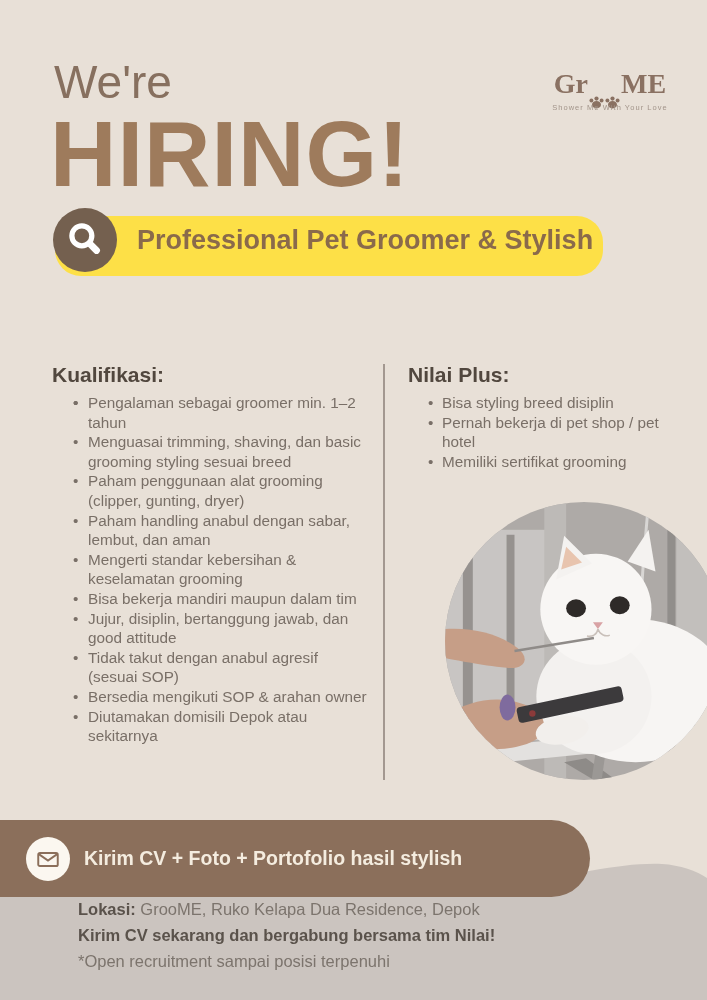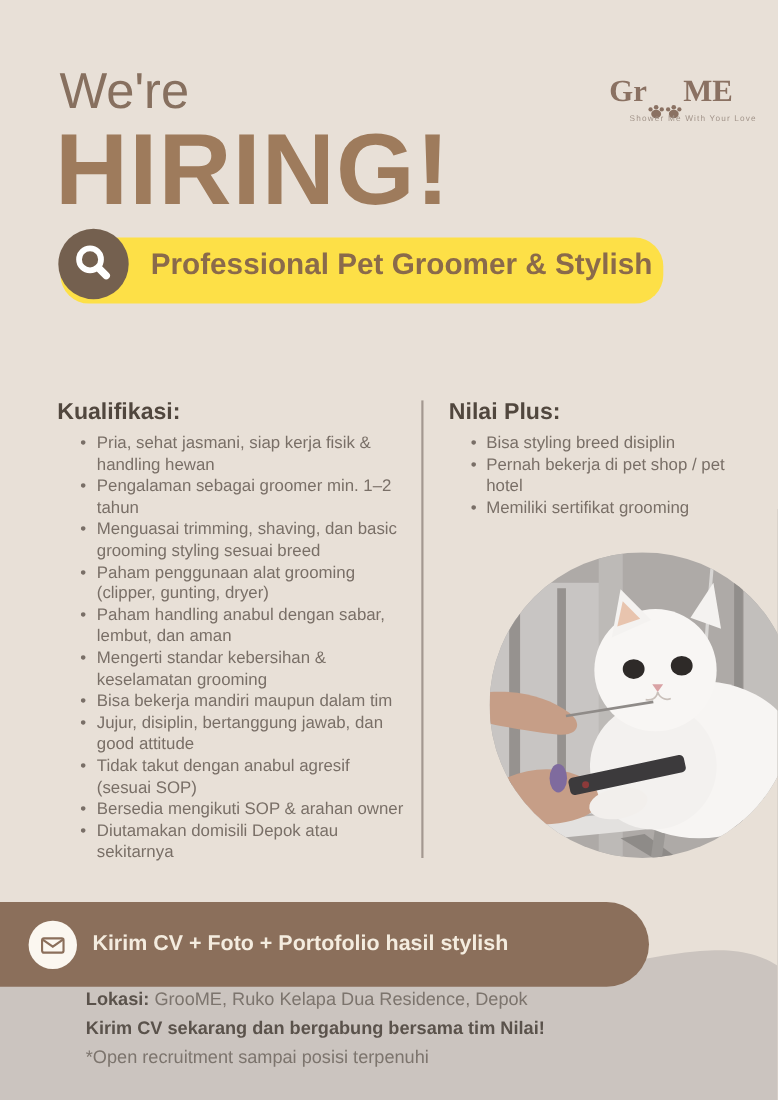--- a/index.html
+++ b/index.html
@@ -5,21 +5,21 @@
   * { margin:0; padding:0; box-sizing:border-box; }
   html,body { background:#cbc4bf; }
   #poster {
     position:relative; width:707px; height:1000px; margin:0 auto;
     background:#e8e0d7; overflow:hidden;
     font-family:"Liberation Sans", sans-serif;
   }
   
   .pre-title { position:absolute; left:54px; top:55px; font-size:46px; font-weight:400; color:#87705f; }
   .title { position:absolute; left:50px; top:102px; font-size:92px; font-weight:800; color:#9e7b5c; letter-spacing:1px; }
-  .logo { position:absolute; left:532px; top:68px; width:156px; text-align:right; }
+  .logo { position:absolute; left:532px; top:68px; width:156px; text-align:center; }
   .logo-word { display:flex; align-items:baseline; justify-content:center; gap:1px;
     font-family:"Liberation Serif", serif; font-weight:700; font-size:28px; color:#8a7162; }
   .paw { width:15px; height:14px; align-self:flex-end; margin-bottom:2px; }
   .paw svg { width:100%; height:100%; fill:#8a7162; }
   .tagline { margin-top:3px; font-size:7.5px; letter-spacing:0.14em; color:#a2948a; }
   
   .pill { position:absolute; left:55px; top:216px; width:548px; height:60px; border-radius:26px; background:#fde047; }
   .pill-text { position:absolute; left:82px; top:0; height:48px; line-height:49px; font-size:27px; font-weight:700; color:#8a6a4b; }
   .search-circle { position:absolute; left:53px; top:208px; width:64px; height:64px; border-radius:50%;
     background:#74604f; display:flex; align-items:center; justify-content:center; }
@@ -99,21 +99,20 @@
   </div>
 
 
   <div class="col-heading qual-heading">Kualifikasi:</div>
   <div class="col-heading plus-heading">Nilai Plus:</div>
 
   <div class="blist qual-list">
 
       <div class="li">
         <span class="dot">•</span>
-        <span>Pria, sehat jasmani, siap kerja fisik &amp; handling hewan</span>
       </div>
 
       <div class="li">
         <span class="dot">•</span>
         <span>Pengalaman sebagai groomer min. 1–2 tahun</span>
       </div>
 
       <div class="li">
         <span class="dot">•</span>
         <span>Menguasai trimming, shaving, dan basic grooming styling sesuai breed</span>

